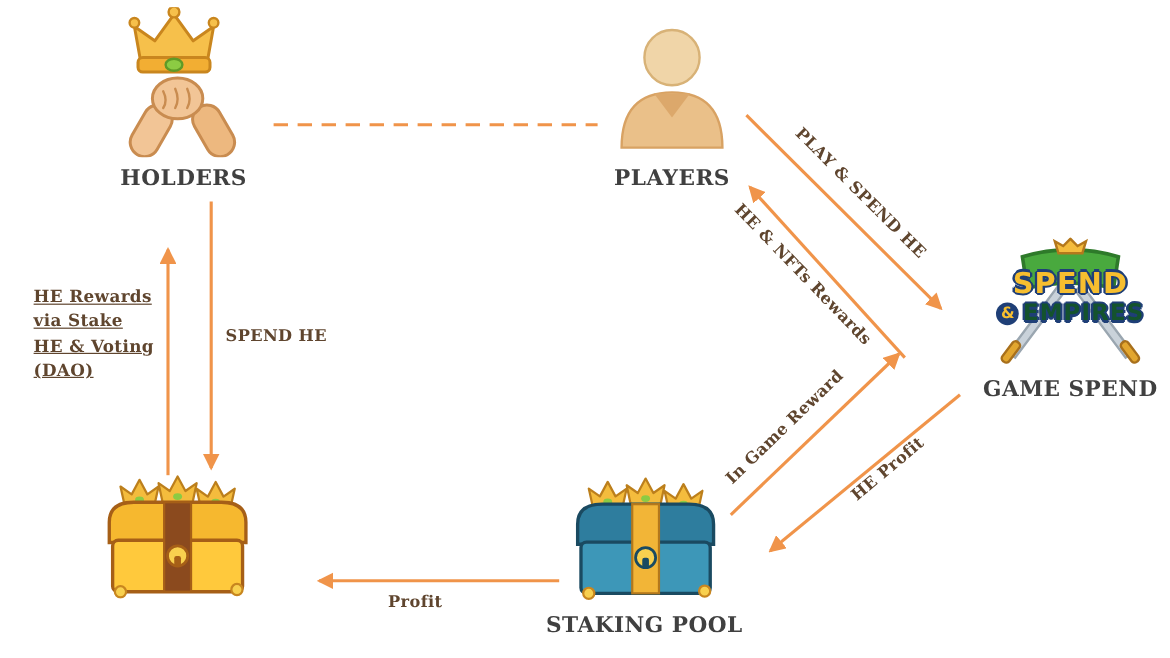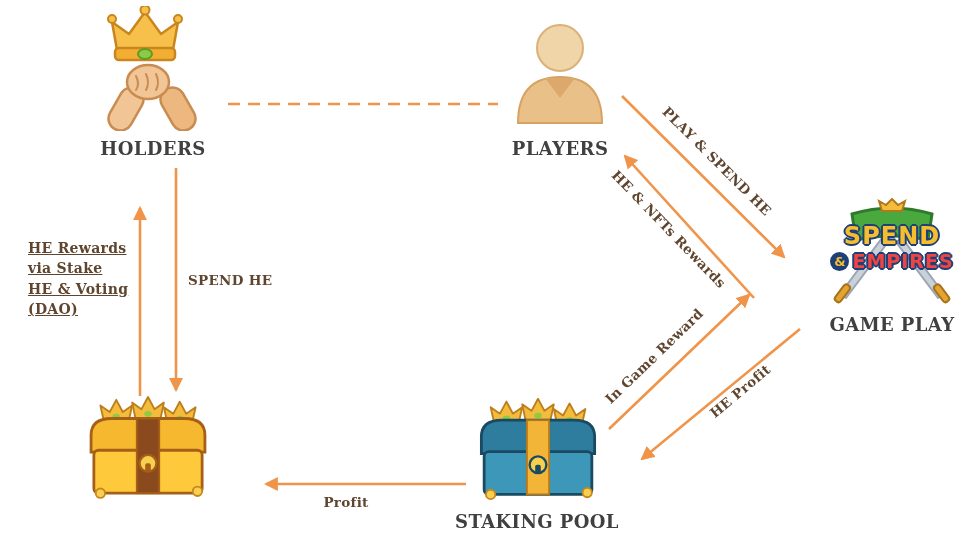--- a/index.html
+++ b/index.html
@@ -28,21 +28,21 @@
     font-size:24px;font-weight:800;color:#F6BE2F;letter-spacing:1px;line-height:1.05;
     text-shadow:-2px 0 0 #1F3F77,2px 0 0 #1F3F77,0 -2px 0 #1F3F77,0 2px 0 #1F3F77,
                 -1px -1px 0 #1F3F77,1px -1px 0 #1F3F77,-1px 1px 0 #1F3F77,1px 1px 0 #1F3F77;
   }
   .logo-row{display:flex;align-items:center;justify-content:center;gap:3px;margin-top:1px;}
   .logo-amp{
     display:inline-flex;width:19px;height:19px;border-radius:50%;background:#1F3F77;
     color:#F6BE2F;font-size:13px;font-weight:800;align-items:center;justify-content:center;
   }
   .logo-empires{
-    font-size:19px;font-weight:800;color:#ef4444;letter-spacing:1px;
+    font-size:19px;font-weight:800;color:#14532d;letter-spacing:1px;
     text-shadow:-2px 0 0 #1F3F77,2px 0 0 #1F3F77,0 -2px 0 #1F3F77,0 2px 0 #1F3F77,
                 -1px -1px 0 #1F3F77,1px -1px 0 #1F3F77,-1px 1px 0 #1F3F77,1px 1px 0 #1F3F77;
   }
 </style>
 </head>
 <body>
 
 <div class="canvas">
 
   <svg class="overlay">
@@ -102,21 +102,21 @@
       <path d="M64 13 L61 3 L68 7 L74 1 L80 7 L87 3 L84 13 Z" fill="#F4BC3D" stroke="#B4781C" stroke-width="2"></path>
     </svg>
     <div class="logo-text">
       <div class="logo-heroes">SPEND</div>
       <div class="logo-row">
         <span class="logo-amp">&amp;</span>
         <span class="logo-empires">EMPIRES</span>
       </div>
     </div>
   </div>
-  <div class="node-label" style="left:818px;top:314px;width:148px;">GAME PLAY</div>
+  <div class="node-label" style="left:818px;top:314px;width:148px;">GAME SPEND</div>
 
   <div class="icon" style="left:78px;top:394px;width:140px;height:105px;">
     <svg viewBox="0 0 150 112" width="140" height="105">
       <g stroke="#BC7F1C" stroke-width="2" fill="#F4BC3D" stroke-linejoin="round">
         <path d="M28 30 L24 12 L34 19 L41 6 L48 19 L58 12 L54 30 Z"></path>
         <path d="M62 28 L58 9 L68 16 L75 3 L82 16 L92 9 L88 28 Z"></path>
         <path d="M96 32 L92 14 L102 21 L109 8 L116 21 L126 14 L122 32 Z"></path>
       </g>
       <ellipse cx="41" cy="24" rx="4" ry="3" fill="#8CCB43"></ellipse>
       <ellipse cx="75" cy="21" rx="4" ry="3" fill="#8CCB43"></ellipse>

